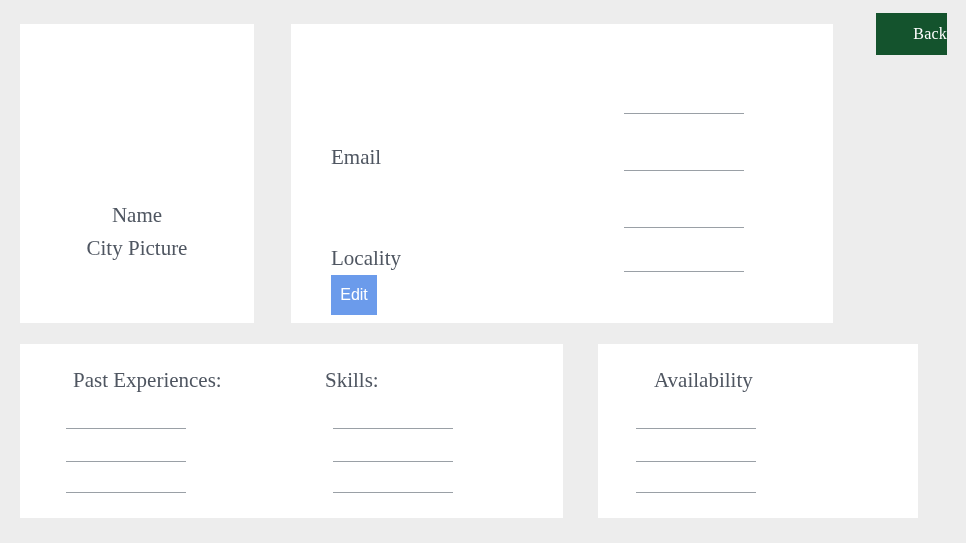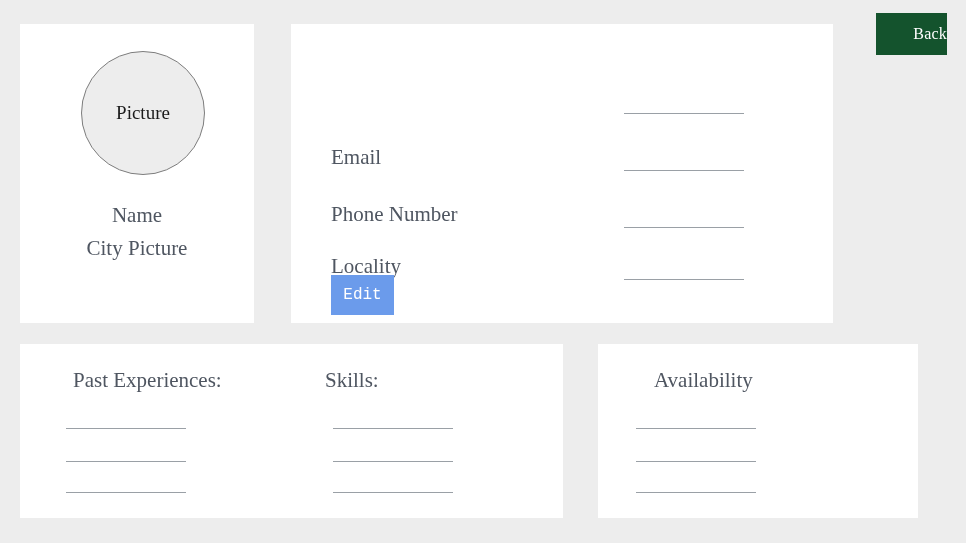--- a/index.html
+++ b/index.html
@@ -110,26 +110,26 @@
     left: 293px;
     top: 27px;
     width: 120px;
     height: 0;
     border-bottom: 1px solid #9aa0a6;
   }
   .edit-button {
     position: absolute;
     left: 40px;
     top: 251px;
-    width: 63px;
+    width: 46px;
     height: 40px;
     background: #6b9beb;
     color: #ffffff;
     border: none;
-    font-family: Liberation Mono, monospace;
+    font-family: Liberation Sans, sans-serif;
     font-size: 16px;
     line-height: 40px;
     text-align: center;
     padding: 0;
     cursor: pointer;
   }
 
   
   #experience-card {
     left: 20px;
@@ -158,44 +158,42 @@
   }
 </style>
 </head>
 <body>
 
 <div class="page">
 
   <button class="back-button">Back</button>
 
   <div class="card" id="profile-card">
-    <div class="avatar-circle">Picture</div>
     <div class="profile-lines">
       <div>Name</div>
       <div>City Picture</div>
     </div>
   </div>
 
   <div class="card" id="details-card">
 
     <div class="field-row" style="top:62px;">
       <span class="field-underline"></span>
     </div>
 
     <div class="field-row" style="top:119px;">
       <span class="field-label">Email</span>
       <span class="field-underline"></span>
     </div>
 
     <div class="field-row" style="top:176px;">
-      <span class="field-label">Phone Number</span>
-      <span class="field-underline"></span>
-    </div>
-
-    <div class="field-row" style="top:228px;">
+      <span class="field-underline"></span>
+    </div>
+
+    <div class="field-row" style="top:220px;">
       <span class="field-label">Locality</span>
       <span class="field-underline"></span>
     </div>
 
     <button class="edit-button">Edit</button>
   </div>
 
   <div class="card" id="experience-card">
 
     <div class="section-heading" style="left:37px; top:24px;margin-left:16px;">Past Experiences:</div>

